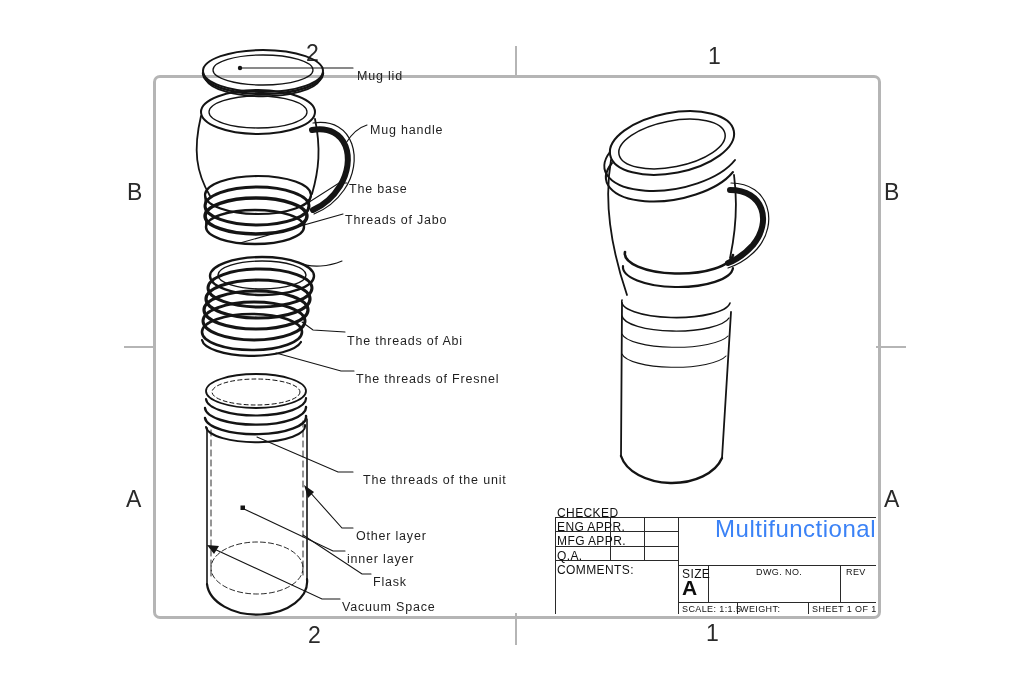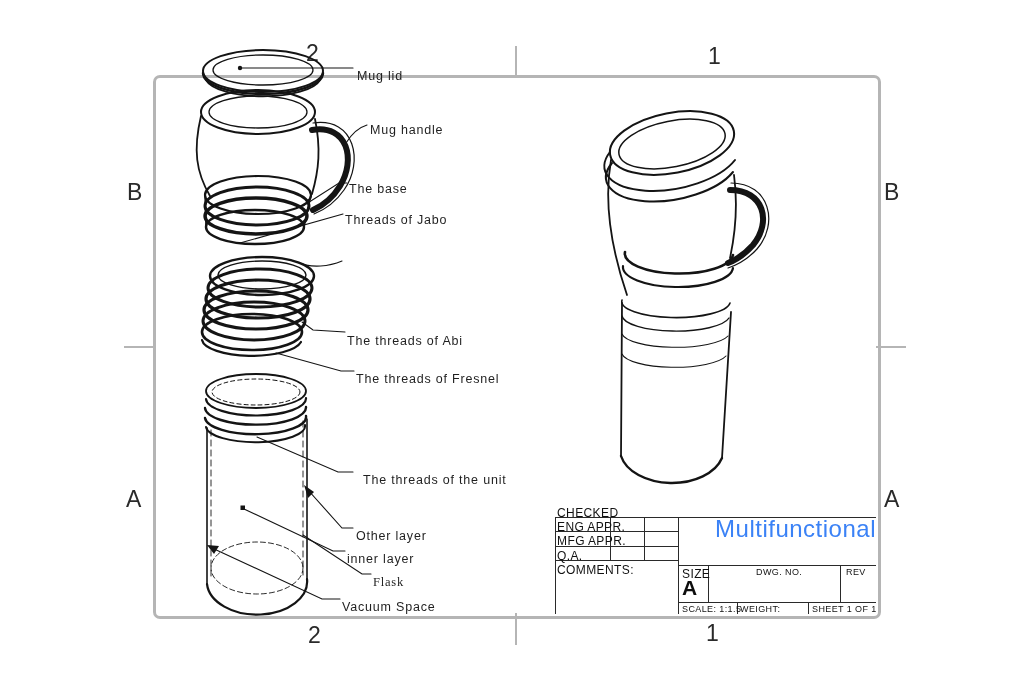--- a/index.html
+++ b/index.html
@@ -136,21 +136,21 @@
 
   <div class="abs callout" style="left:357px;top:61px;">Mug lid</div>
   <div class="abs callout" style="left:370px;top:115px;text-align:right;">Mug handle</div>
   <div class="abs callout" style="left:349px;top:174px;">The base</div>
   <div class="abs callout" style="left:345px;top:205px;">Threads of Jabo</div>
   <div class="abs callout" style="left:347px;top:326px;">The threads of Abi</div>
   <div class="abs callout" style="left:356px;top:364px;text-align:center;">The threads of Fresnel</div>
   <div class="abs callout" style="left:363px;top:465px;">The threads of the unit</div>
   <div class="abs callout" style="left:356px;top:521px;">Other layer</div>
   <div class="abs callout" style="left:347px;top:544px;">inner layer</div>
-  <div class="abs callout" style="left:373px;top:567px;font-family:Liberation Serif, serif;">Flask</div>
+  <div class="abs callout" style="left:373px;top:567px;">Flask</div>
   <div class="abs callout" style="left:342px;top:592px;">Vacuum Space</div>
 
   <div>
 
     <div class="abs tbl-line" style="left:555px;top:517px;width:321px;height:1px;"></div>
     <div class="abs tbl-line" style="left:555px;top:531px;width:123px;height:1px;"></div>
     <div class="abs tbl-line" style="left:555px;top:546px;width:123px;height:1px;"></div>
     <div class="abs tbl-line" style="left:555px;top:560px;width:123px;height:1px;"></div>
     <div class="abs tbl-line" style="left:678px;top:565px;width:198px;height:1px;"></div>
     <div class="abs tbl-line" style="left:678px;top:602px;width:198px;height:1px;"></div>

